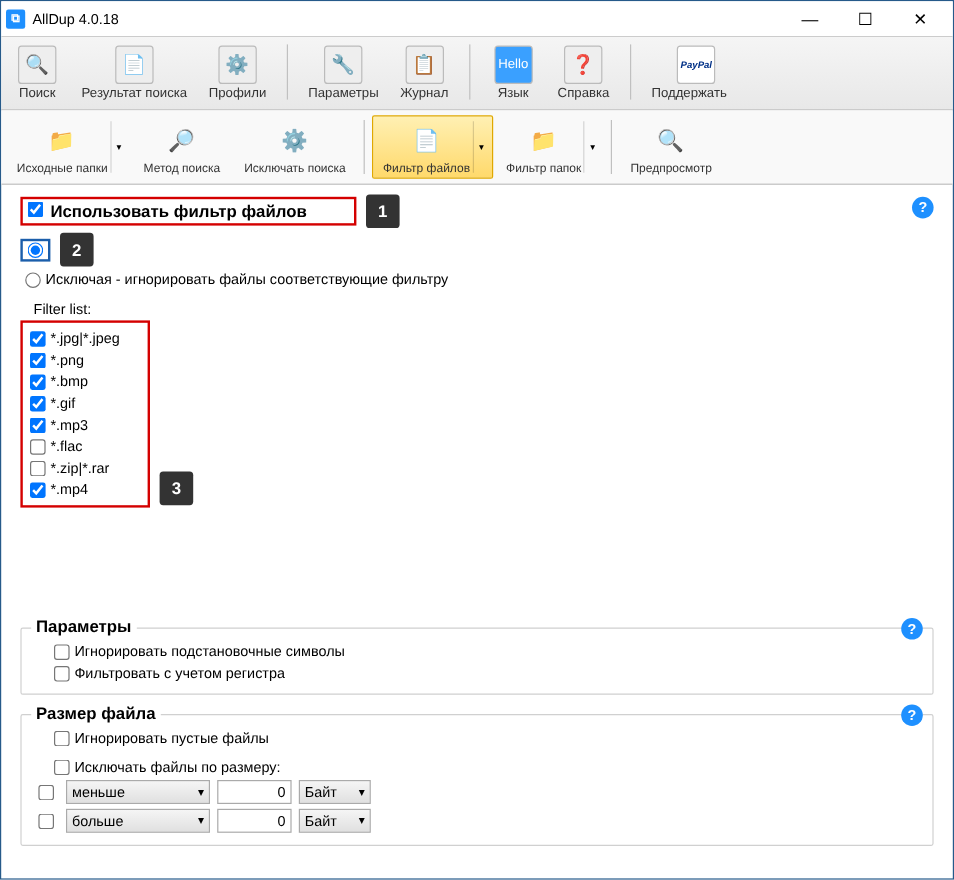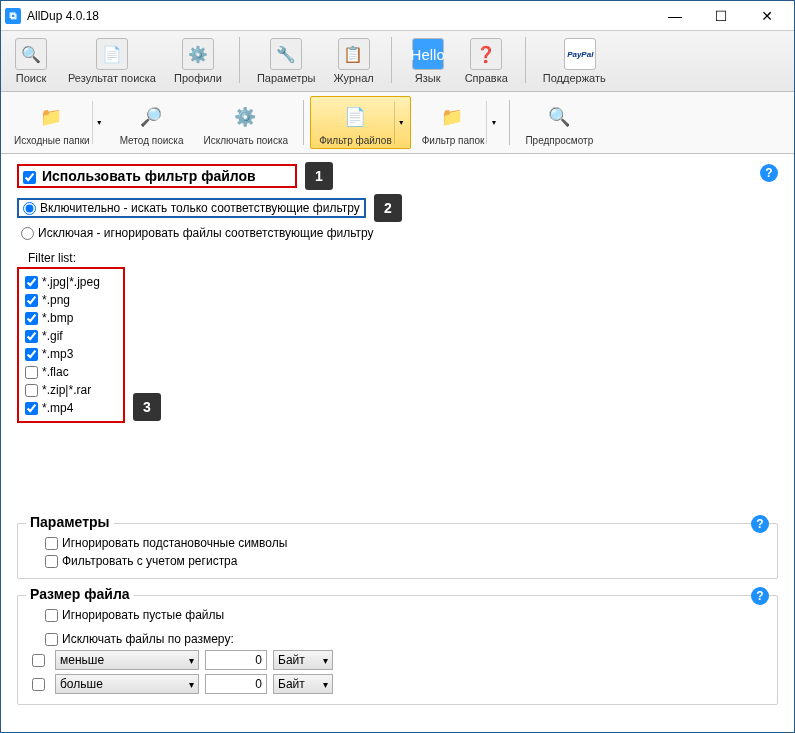--- a/index.html
+++ b/index.html
@@ -24,41 +24,41 @@
 .sub-btn { display:flex; flex-direction:column; align-items:center; padding: 4px 8px 2px 8px; min-width:70px; border:1px solid transparent; border-radius:2px; cursor:default; position:relative; }
 .sub-btn.active { background: linear-gradient(#fff0b3,#ffd96b); border:1px solid #e0a800; }
 .sub-icon { width: 32px; height: 32px; display:flex; align-items:center; justify-content:center; font-size:18px; }
 .sub-label { margin-top:2px; font-size:10px; color:#333; white-space:nowrap; }
 .sub-btn .dd-arrow { position:absolute; right:2px; top:4px; bottom:4px; width:14px; border-left:1px solid rgba(0,0,0,0.15); display:flex; align-items:center; justify-content:center; font-size:8px; }
 .sub-sep { width:1px; background:#c0c0c0; margin: 4px 4px; }
 
 
 .content { padding: 8px 16px 0 16px; overflow:auto; height: calc(100% - 145px); }
 
-.use-filter-row { display:flex; align-items:flex-end; gap:6px; border:2px solid #d40000; padding:2px 4px; width: 280px; position:relative; }
+.use-filter-row { display:flex; align-items:flex-start; gap:6px; border:2px solid #d40000; padding:2px 4px; width: 280px; position:relative; }
 .use-filter-row label { font-weight:bold; font-size:14px; }
 
 .callout { width:28px; height:28px; background:#333; color:#fff; display:flex; align-items:center; justify-content:center; font-weight:bold; font-size:14px; border-radius:3px; }
 
 .radio-row { display:flex; align-items:center; gap:4px; margin-top:3px; padding:1px 4px; }
 .radio-row.sel { border:2px solid #1b5eab; }
 
 .filter-list-label { margin-top:10px; font-size:12px;margin-left:11px; }
 .filter-list-box { border:2px solid #d40000; padding:4px 6px; width:108px; margin-top:2px; }
 .filter-item { display:flex; align-items:center; gap:4px; font-size:12px; line-height:18px; }
 
 .help-badge { width:18px; height:18px; background:#1e90ff; color:#fff; border-radius:50%; display:flex; align-items:center; justify-content:center; font-size:12px; font-weight:bold; }
 
 .group-box { border:1px solid #d0d0d0; border-radius:2px; margin-top:16px; padding: 8px 10px 10px 10px; position:relative; }
 .group-title { position:absolute; top:-10px; left:8px; background:#fff; padding:0 4px; font-weight:bold; font-size:14px; }
 .group-help { position:absolute; top:-9px; right:8px; }
 .opt-row { display:flex; align-items:center; gap:4px; margin-top:4px;padding-left:17px; }
 
 .size-row { display:flex; align-items:center; gap:6px; margin-top:4px; padding-left:22px; }
-.size-select { width:144px; height:20px; background: linear-gradient(#f5f5f5,#e0e0e0); border:1px solid #aaa; display:flex; align-items:center; padding:0 4px; font-size:12px; position:relative; }
+.size-select { width:120px; height:20px; background: linear-gradient(#f5f5f5,#e0e0e0); border:1px solid #aaa; display:flex; align-items:center; padding:0 4px; font-size:12px; position:relative; }
 .size-select::after { content:"▾"; position:absolute; right:4px; font-size:10px; }
 .size-input { width:62px; height:20px; border:1px solid #aaa; text-align:right; padding:0 4px; font-size:12px; }
 
 input[type=checkbox], input[type=radio] { width:13px; height:13px; margin:0; }
 .chk-lbl { font-size:12px; }
 </style>
 </head>
 <body>
 
 <div class="titlebar">
@@ -88,21 +88,21 @@
     <div class="tb-btn">
       <div class="tb-icon">🔧</div>
       <div class="tb-label">Параметры</div>
     </div>
     <div class="tb-btn">
       <div class="tb-icon">📋</div>
       <div class="tb-label">Журнал</div>
     </div>
     <div class="tb-sep"></div>
     <div class="tb-btn">
-      <div class="tb-icon" style="background: rgb(58, 160, 255); color: rgb(255, 255, 255); font-size: 15px;">Hello</div>
+      <div class="tb-icon" style="background: rgb(58, 160, 255); color: rgb(255, 255, 255); font-size: 11px;">Hello</div>
       <div class="tb-label">Язык</div>
     </div>
     <div class="tb-btn">
       <div class="tb-icon">❓</div>
       <div class="tb-label">Справка</div>
     </div>
     <div class="tb-sep"></div>
     <div class="tb-btn">
       <div class="tb-icon" style="background: rgb(255, 255, 255); font-size: 8px; font-style: italic; font-weight: bold; color: rgb(0, 48, 135); margin-left: 12px;">PayPal</div>
       <div class="tb-label">Поддержать</div>
@@ -148,21 +148,20 @@
       <input type="checkbox" checked="" style="">
       <label>Использовать фильтр файлов</label>
     </div>
     <div class="callout" style="margin-left:8px;">1</div>
     <div class="help-badge" style="position:absolute; right:0; top:2px;">?</div>
   </div>
 
   <div style="display:flex; align-items:center;">
     <div class="radio-row sel" style="margin-top:4px;">
       <input type="radio" name="mode" checked="" style="">
-      <span class="chk-lbl">Включительно - искать только соответствующие фильтру</span>
     </div>
     <div class="callout" style="margin-left:8px; margin-top:4px;">2</div>
   </div>
 
   <div class="radio-row">
     <input type="radio" name="mode" style="">
     <span class="chk-lbl">Исключая - игнорировать файлы соответствующие фильтру</span>
   </div>
 
   <div class="filter-list-label">Filter list:</div>

